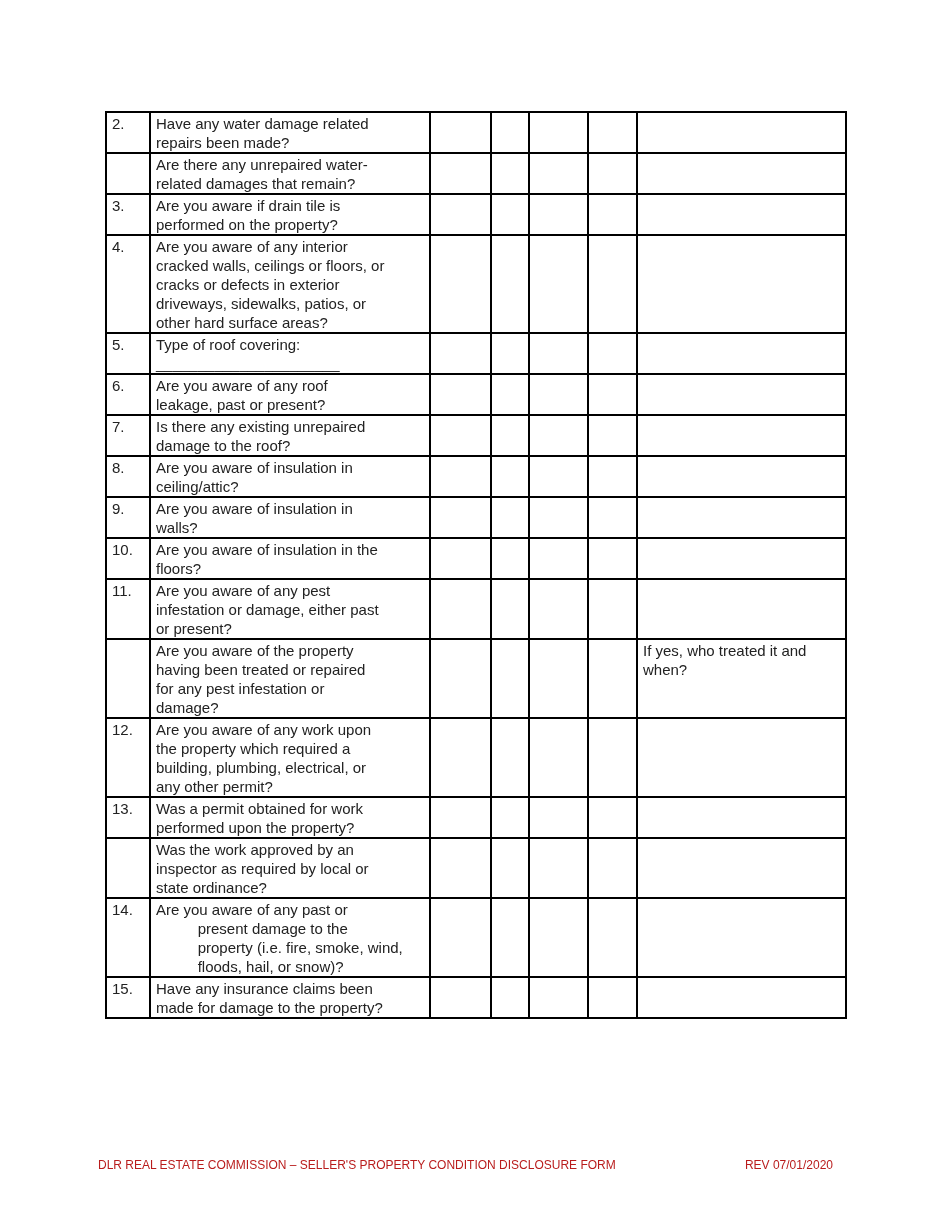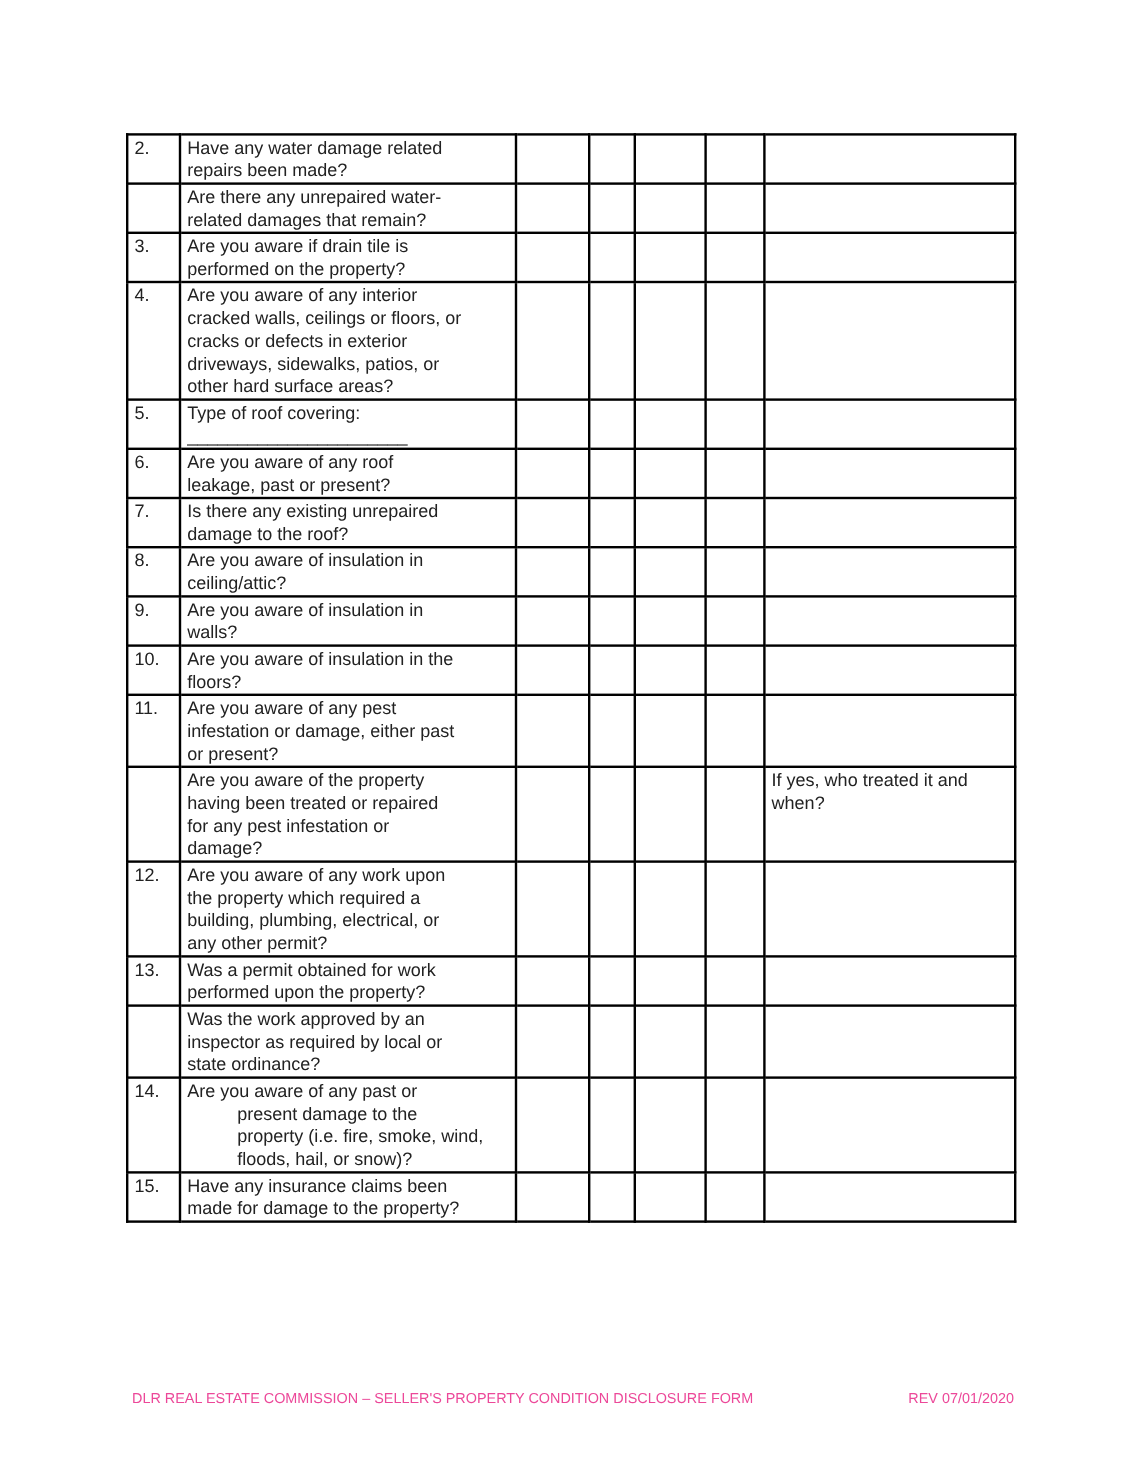--- a/index.html
+++ b/index.html
@@ -33,29 +33,29 @@
     padding: 1px 4px 0 5px;
     white-space: pre-wrap;
     word-wrap: break-word;
   }
   td.num-cell   { padding-left: 4px; }
   td.q-cell     { }
   td.ans-cell   { }
   td.cmt-cell   { }
   .footer {
     position: absolute;
-    left: 110px;
+    left: 98px;
     top: 1157px;
     width: 735px;
     display: flex;
     justify-content: space-between;
     align-items: baseline;
     font-size: 12px;
     line-height: 16px;
-    color: #ec4899;
+    color: #b91c1c;
     white-space: nowrap;
   }
 </style>
 </head>
 <body>
 
 <div class="page">
 
   <table class="form-table">
     <colgroup>

